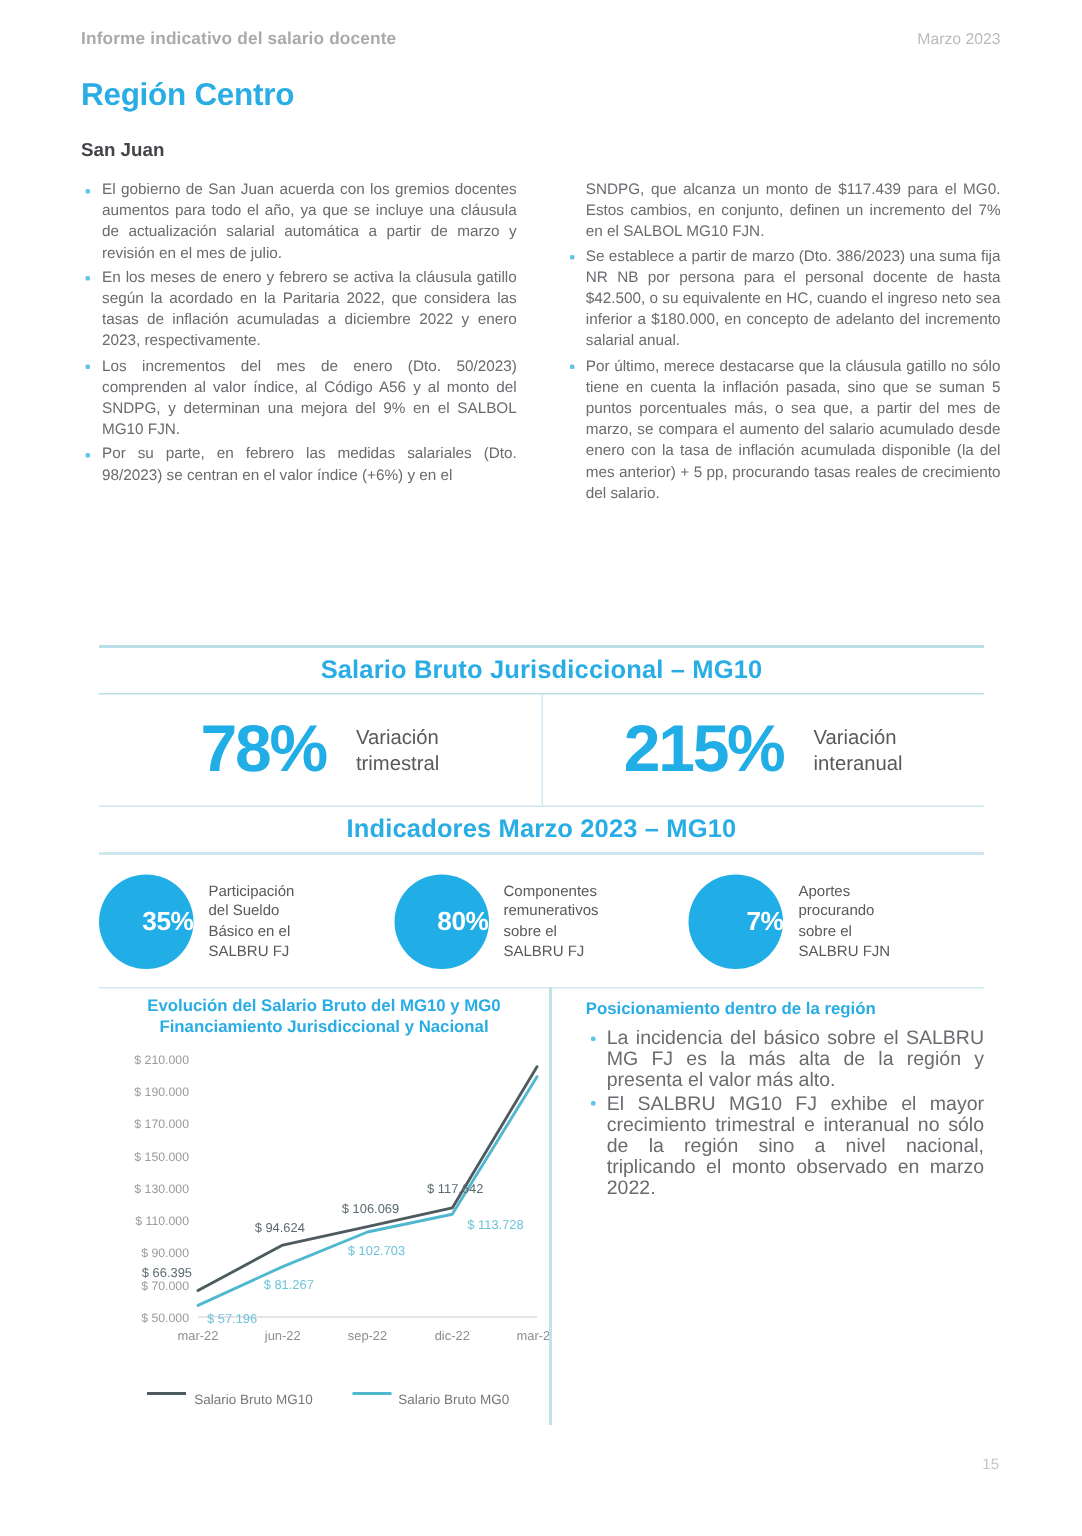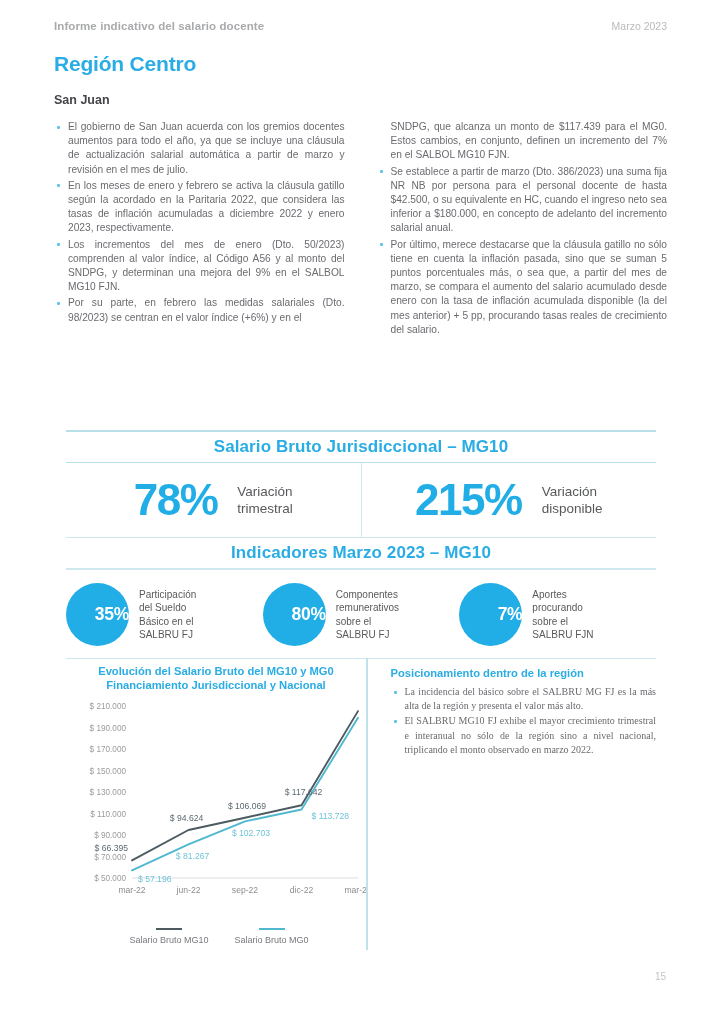--- a/index.html
+++ b/index.html
@@ -85,30 +85,30 @@
   .vdiv{width:1.6px;background:#bfe2ec;margin:0 5px 0 0;}
   .bright{width:283px;padding-left:18px;}
 
   .chart-title{
     text-align:center;font-size:11.2px;font-weight:bold;color:#29ade4;
     line-height:14px;margin:6px 0 4px;
   }
   .right-title{
     font-size:11.2px;font-weight:bold;color:#29ade4;margin:9px 0 6px;
   }
-  .bright ul.bullets li{font-size:10px;line-height:14.2px;margin-bottom:1px;font-family:Liberation Serif, serif;}
+  .bright ul.bullets li{font-size:13px;line-height:14.2px;margin-bottom:1px;}
 
   
   .chartbox{position:relative;width:300px;height:230px;}
   .chartbox svg{display:block;}
   .legend{
     display:flex;gap:26px;justify-content:center;margin-top:2px;
     font-size:9px;color:#77787c;padding-left:6px;
   }
-  .legend .li{display:flex;align-items:center;gap:5px;flex-direction:column;}
+  .legend .li{display:flex;align-items:flex-start;gap:5px;}
   .legend .swatch{width:26px;height:2px;display:block;}
 
   .pagenum{
     position:absolute;right:55px;bottom:42px;
     font-size:10px;color:#c3c4c6;
   }
 </style>
 </head>
 <body>
 
@@ -150,21 +150,21 @@
         <div class="bignum">78%</div>
         <div class="biglabel">
           <div>Variación</div>
           <div>trimestral</div>
         </div>
       </div>
       <div class="bigcell">
         <div class="bignum">215%</div>
         <div class="biglabel">
           <div>Variación</div>
-          <div>disponible</div>
+          <div>interanual</div>
         </div>
       </div>
     </div>
 
     <div class="rule soft"></div>
     <div class="band-title">Indicadores Marzo 2023 – MG10</div>
     <div class="rule soft"></div>
 
     <div class="circrow">
       <div class="circitem">

